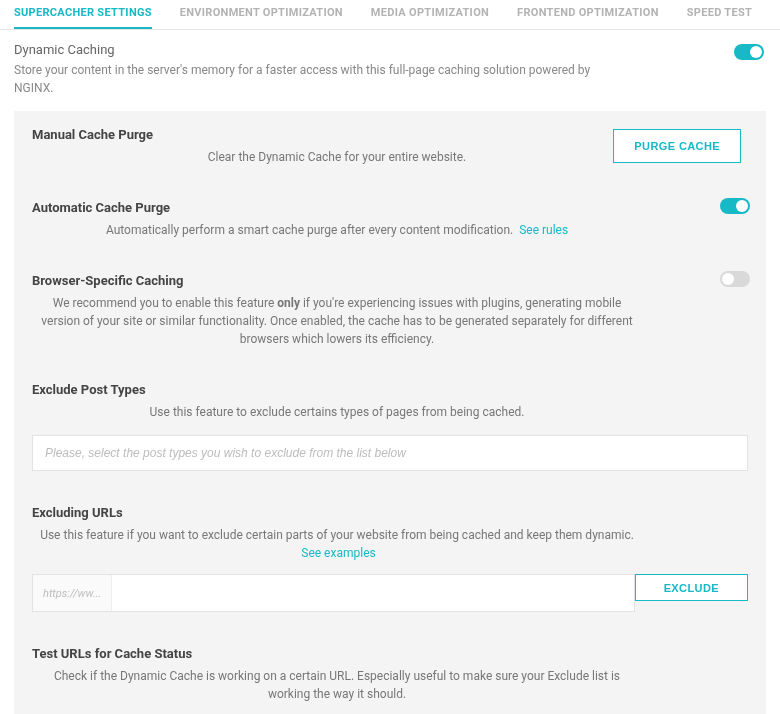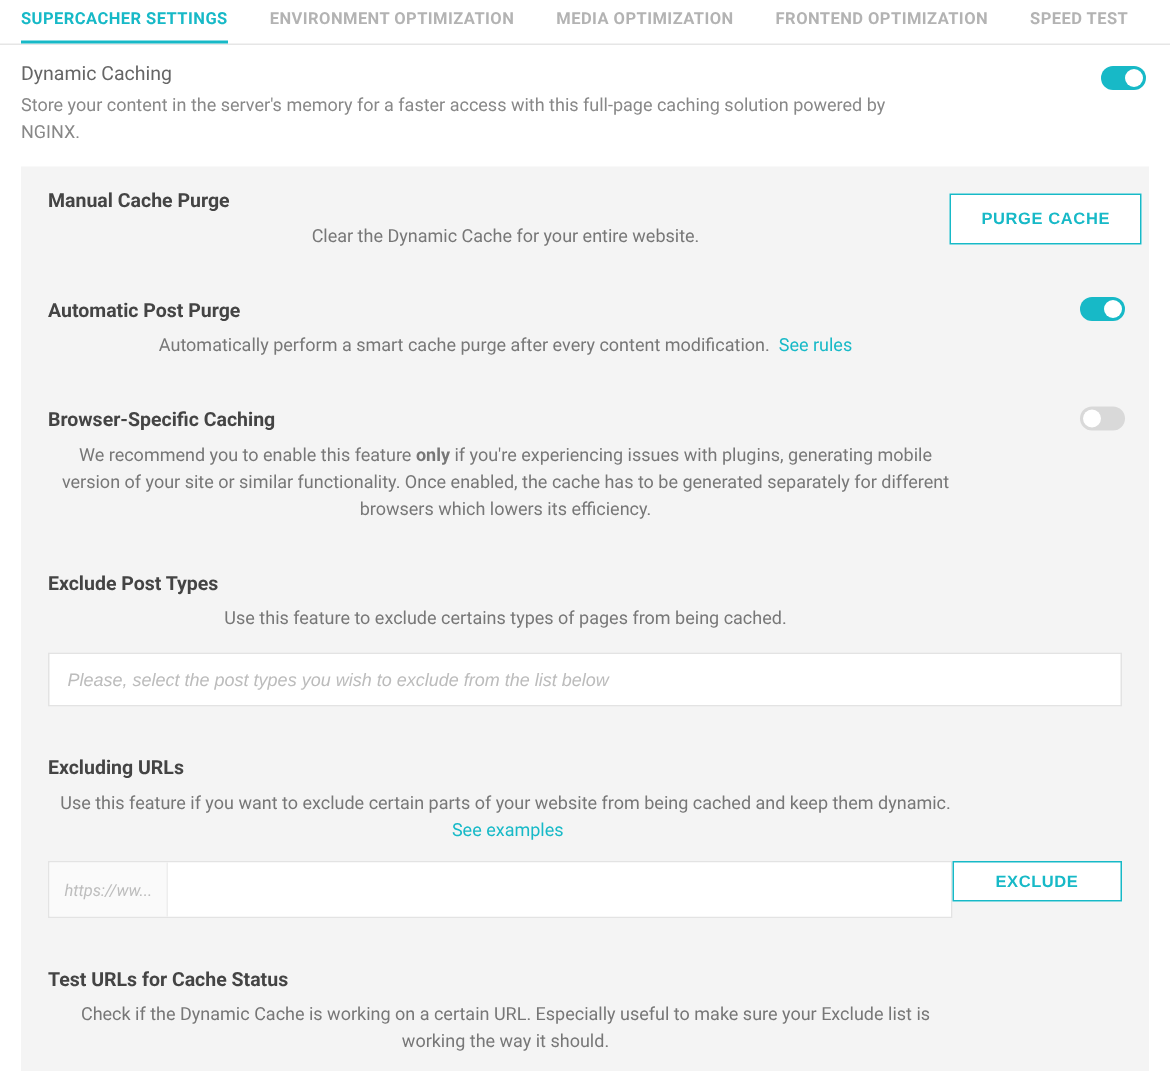--- a/index.html
+++ b/index.html
@@ -86,21 +86,21 @@
   .row-desc {
     font-size: 12px;
     color: #777;
     line-height: 1.5;
     max-width: 610px;
     text-align: center;
   }
   .row-desc .link { color: #17b9c7; cursor: pointer; }
   .btn-outline {
     position: absolute;
-    right: 5px;
+    right: 25px;
     top: 18px;
     border: 1px solid #17b9c7;
     color: #17b9c7;
     background: #fff;
     font-size: 11px;
     font-weight: 700;
     letter-spacing: 0.4px;
     padding: 10px 20px;
     cursor: pointer;
   }
@@ -182,21 +182,21 @@
 
 <div class="panel">
 
   <div class="row">
     <div class="row-title">Manual Cache Purge</div>
     <div class="row-desc">Clear the Dynamic Cache for your entire website.</div>
     <button class="btn-outline">PURGE CACHE</button>
   </div>
 
   <div class="row toggle-row">
-    <div class="row-title">Automatic Post Purge</div>
+    <div class="row-title">Automatic Cache Purge</div>
     <div class="row-desc">
       <span>Automatically perform a smart cache purge after every content modification.</span>
       &nbsp;<span class="link">See rules</span>
     </div>
     <div class="toggle">
         <div class="knob"></div>
       </div>
   </div>
 
   <div class="row toggle-row">

